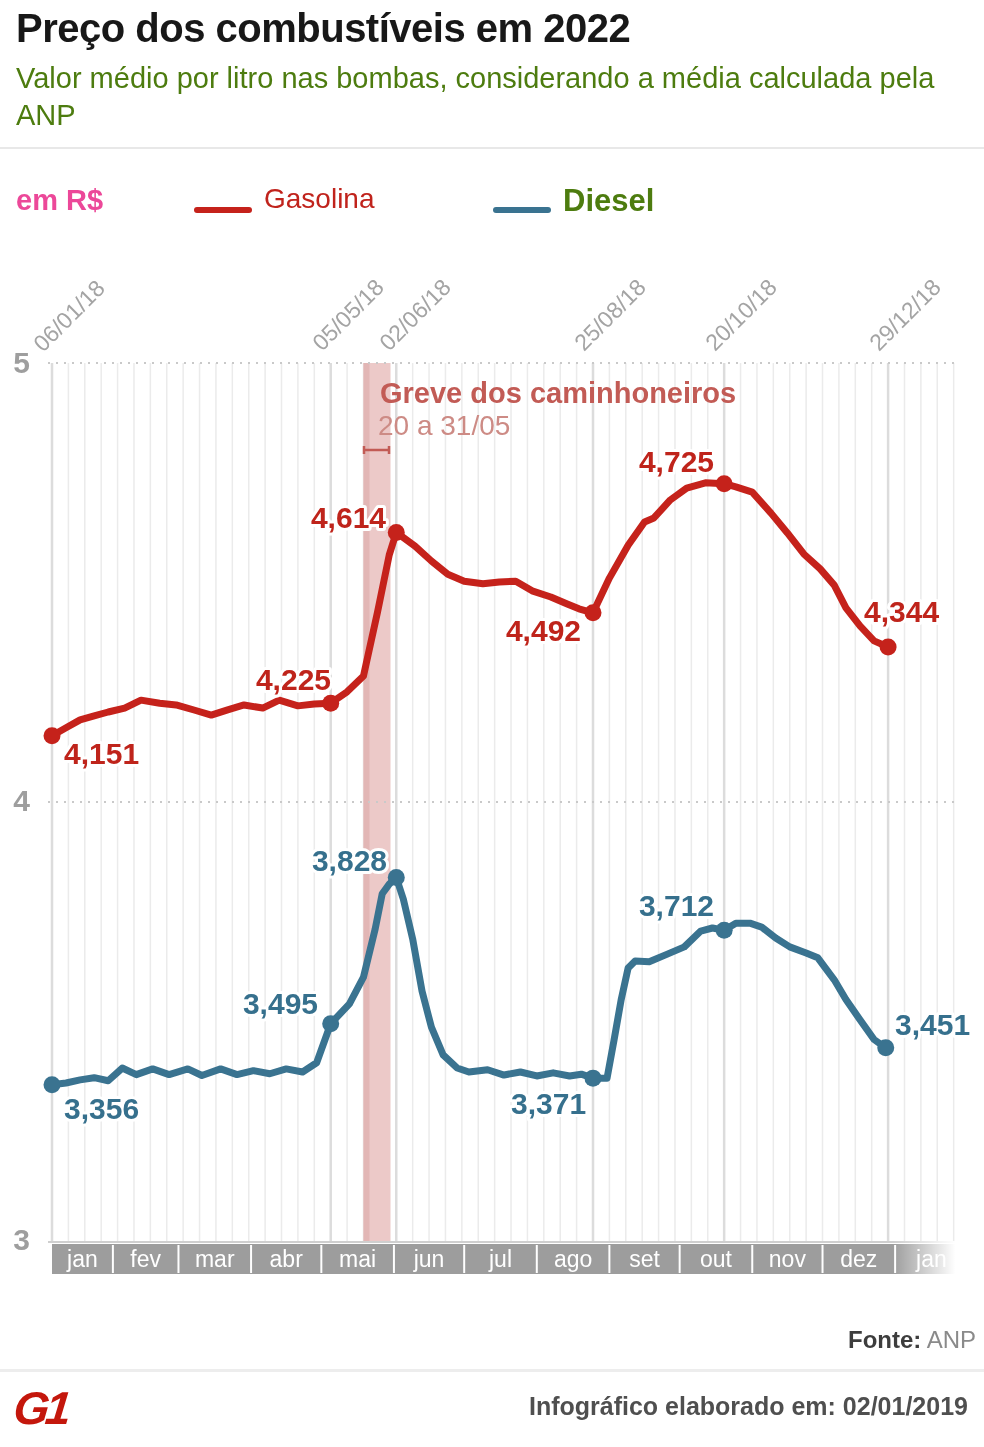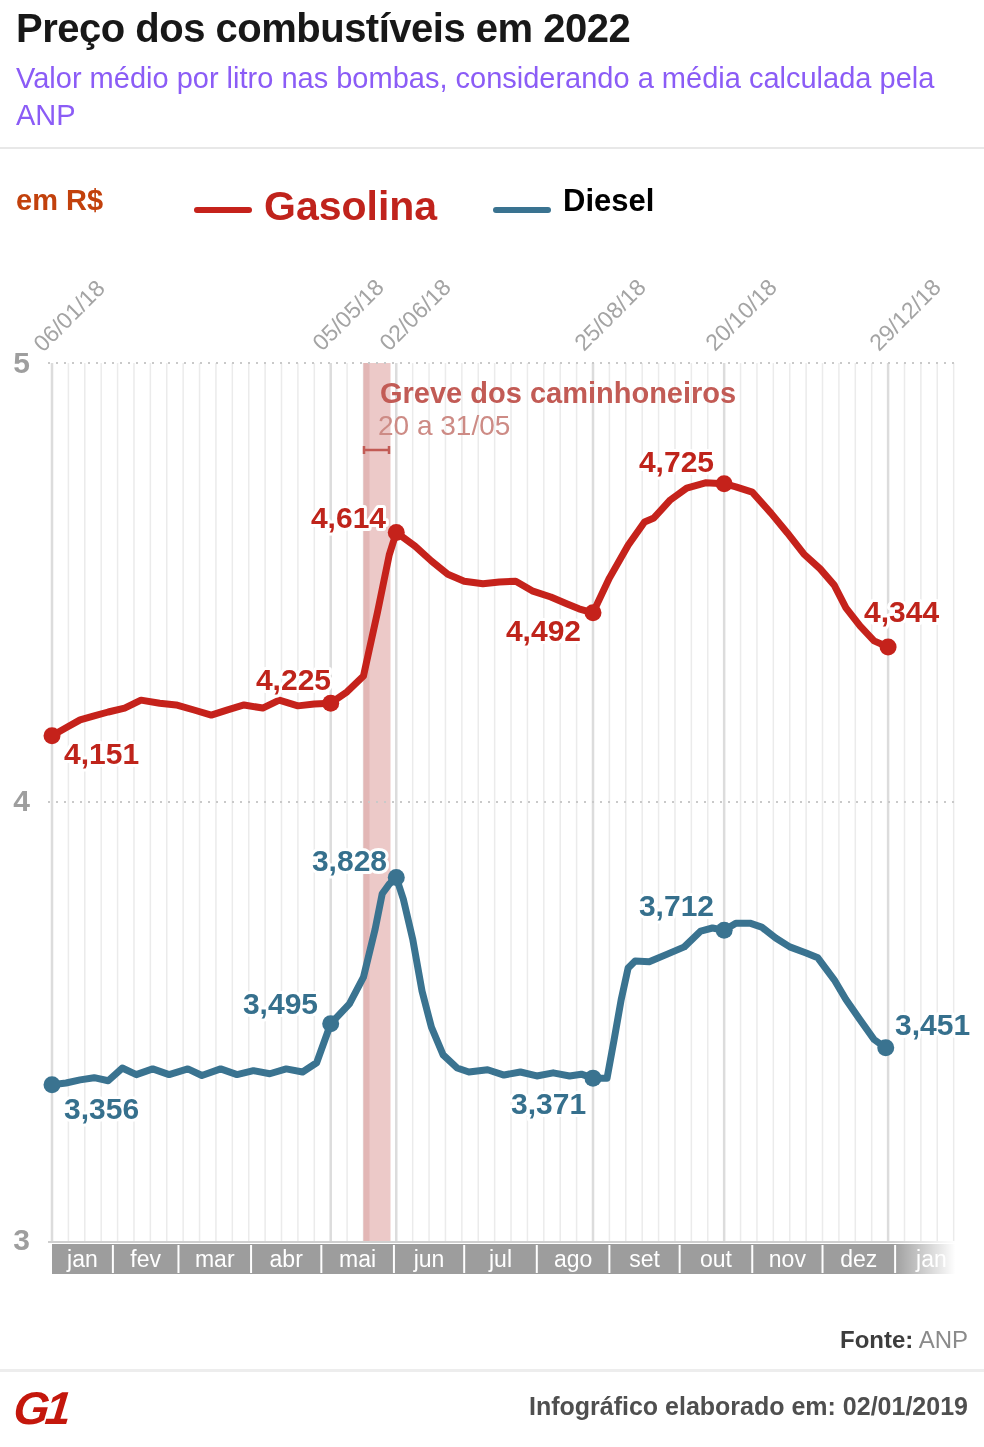--- a/index.html
+++ b/index.html
@@ -1,31 +1,31 @@
 <!DOCTYPE html>
 <html><head>
 <meta charset="utf-8">
 <style>
   html,body{margin:0;padding:0;background:#fff;}
   body{width:984px;height:1447px;position:relative;overflow:hidden;
        font-family:"Liberation Sans",sans-serif;}
   .abs{position:absolute;}
   
   #title{left:16px;top:6px;width:950px;font-size:40px;font-weight:bold;color:#181818;letter-spacing:-0.5px;}
-  #subtitle{left:16px;top:60px;width:950px;font-size:29px;color:#8b5cf6;line-height:37px;}
+  #subtitle{left:16px;top:60px;width:950px;font-size:29px;color:#4d7c0f;line-height:37px;}
   #divider-top{left:0;top:147px;width:984px;height:2px;background:#e8e8e8;}
   
-  #legend-unit{left:16px;top:184px;font-size:29px;font-weight:bold;color:#c2410c;}
+  #legend-unit{left:16px;top:184px;font-size:29px;font-weight:bold;color:#ec4899;}
   .sw{position:absolute;top:207px;width:58px;height:6px;border-radius:3px;}
   #sw-g{left:194px;background:#c5221b;}
   #sw-d{left:493px;background:#3a7390;}
-  #legend-gas{left:264px;top:183px;font-size:41px;font-weight:bold;color:#c0231c;}
-  #legend-die{left:563px;top:183px;font-size:31px;font-weight:bold;color:#000000;}
-  
-  #source{right:16px;top:1326px;font-size:24px;color:#8a8a8a;}
+  #legend-gas{left:264px;top:183px;font-size:28px;font-weight:normal;color:#c0231c;}
+  #legend-die{left:563px;top:183px;font-size:31px;font-weight:bold;color:#4d7c0f;}
+  
+  #source{right:8px;top:1326px;font-size:24px;color:#8a8a8a;}
   #source b{color:#3d3d3d;}
   #divider-bottom{left:0;top:1369px;width:984px;height:3px;background:#ededed;}
   #credit{right:16px;top:1392px;font-size:25px;font-weight:bold;color:#4f4f4f;margin-left:44px;}
   #logo{left:14px;top:1381px;font-size:46px;font-weight:bold;font-style:italic;
         color:#c4170c;letter-spacing:-4px;transform:skewX(-6deg);}
   
   svg{position:absolute;left:0;top:0;}
   .tick{font:bold 30px "Liberation Sans",sans-serif;fill:#9e9e9e;}
   .date{font:23px "Liberation Sans",sans-serif;fill:#a4a4a4;}
   .month{font:23px "Liberation Sans",sans-serif;fill:#ffffff;text-anchor:middle;}

